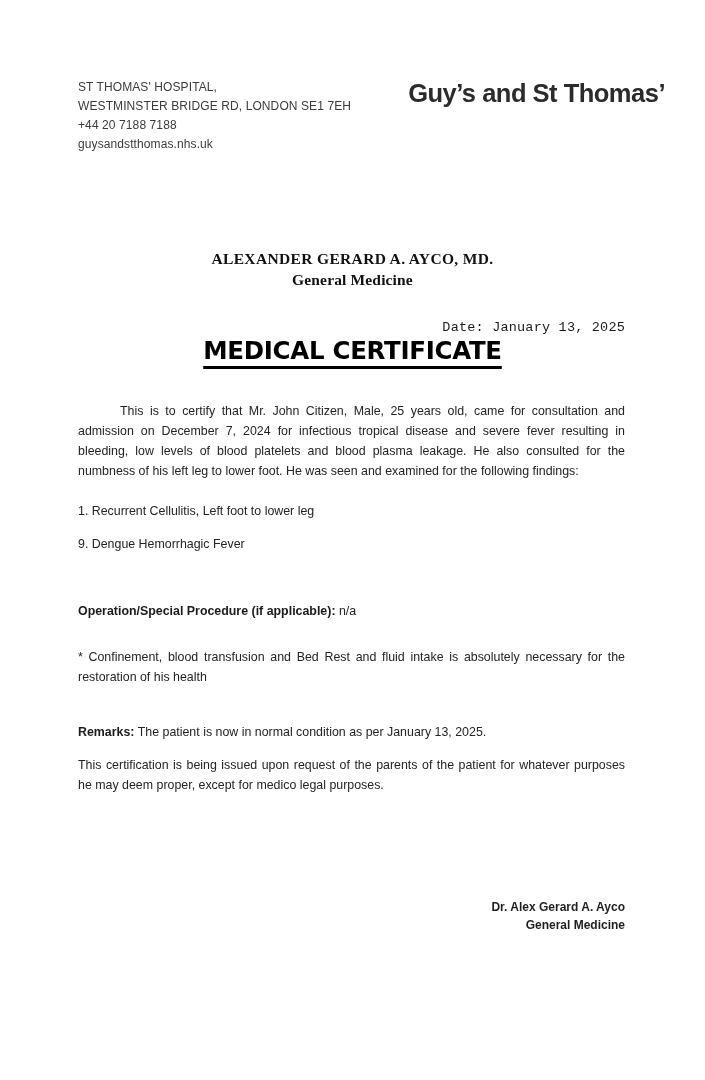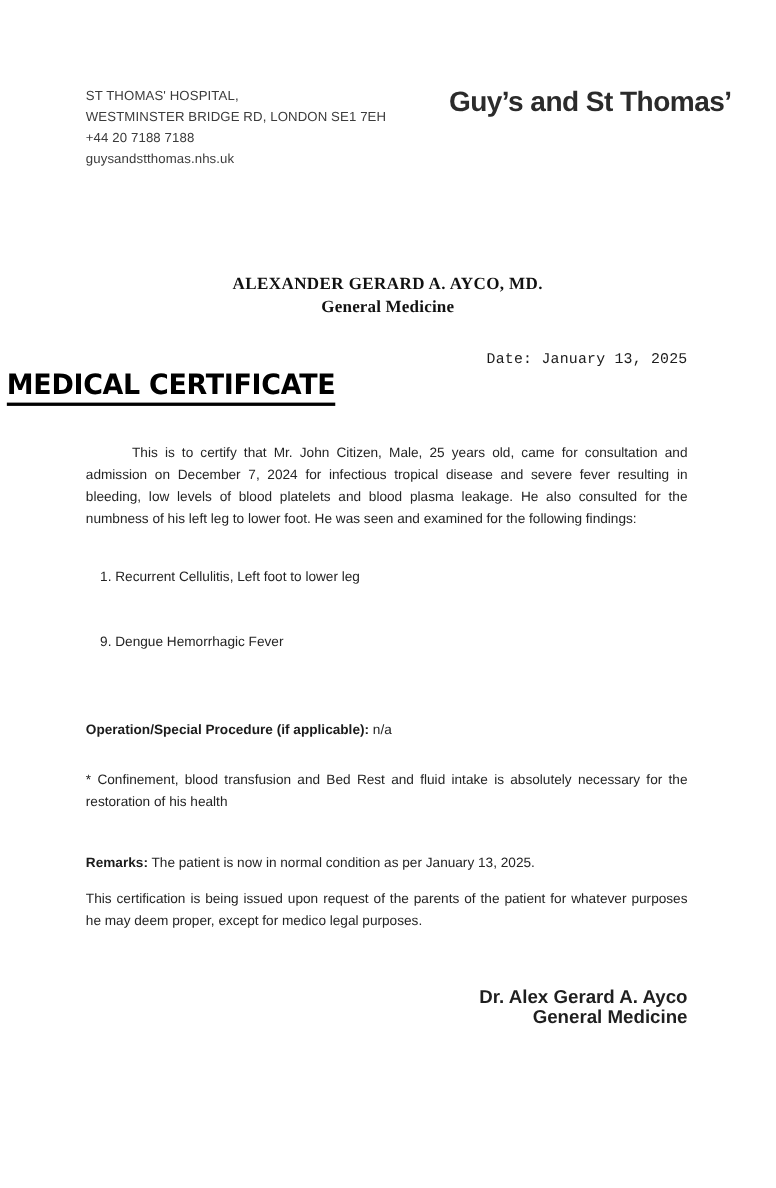--- a/index.html
+++ b/index.html
@@ -127,21 +127,21 @@
     white-space: nowrap;
     margin-top: 17px;
   }
 
   
   .cert-title-wrap {
     position: absolute;
     left: 0;
     right: 0;
     top: 337px;
-    text-align: left;
+    text-align: center;
   }
   .cert-title {
     display: inline-block;
     font-family: "DejaVu Sans", sans-serif;
     font-weight: bold;
     font-size: 25.5px;
     letter-spacing: -0.3px;
     color: #000000;
     line-height: 1.05;
     padding-bottom: 2px;
@@ -162,21 +162,21 @@
     font-size: 12.4px;
     line-height: 20.1px;
     color: #242424;
     text-align: justify;
     text-justify: inter-word;
   }
   p.para.lead { text-indent: 42px; margin-top: 17px; }
   p.para.flush { text-align: left; }
 
   .finding {
-    margin: 13px;
+    margin: 0;
     font-size: 12.4px;
     line-height: 20.1px;
     color: #242424;
   }
 
   .gap-sm  { height: 13px; }
   .gap-md  { height: 20px; }
   .gap-lg  { height: 35px; }
   .gap-xl  { height: 46px; }
 
@@ -186,21 +186,21 @@
   }
 
   
   .signature {
     position: absolute;
     right: 80px;
     top: 898px;
     text-align: right;
   }
   .signature div {
-    font-size: 17px;
+    font-size: 12px;
     font-weight: bold;
     line-height: 18px;
     color: #1f1f1f;
     white-space: nowrap;
     text-align: right;
   }
 </style>
 </head>
 <body>
 

